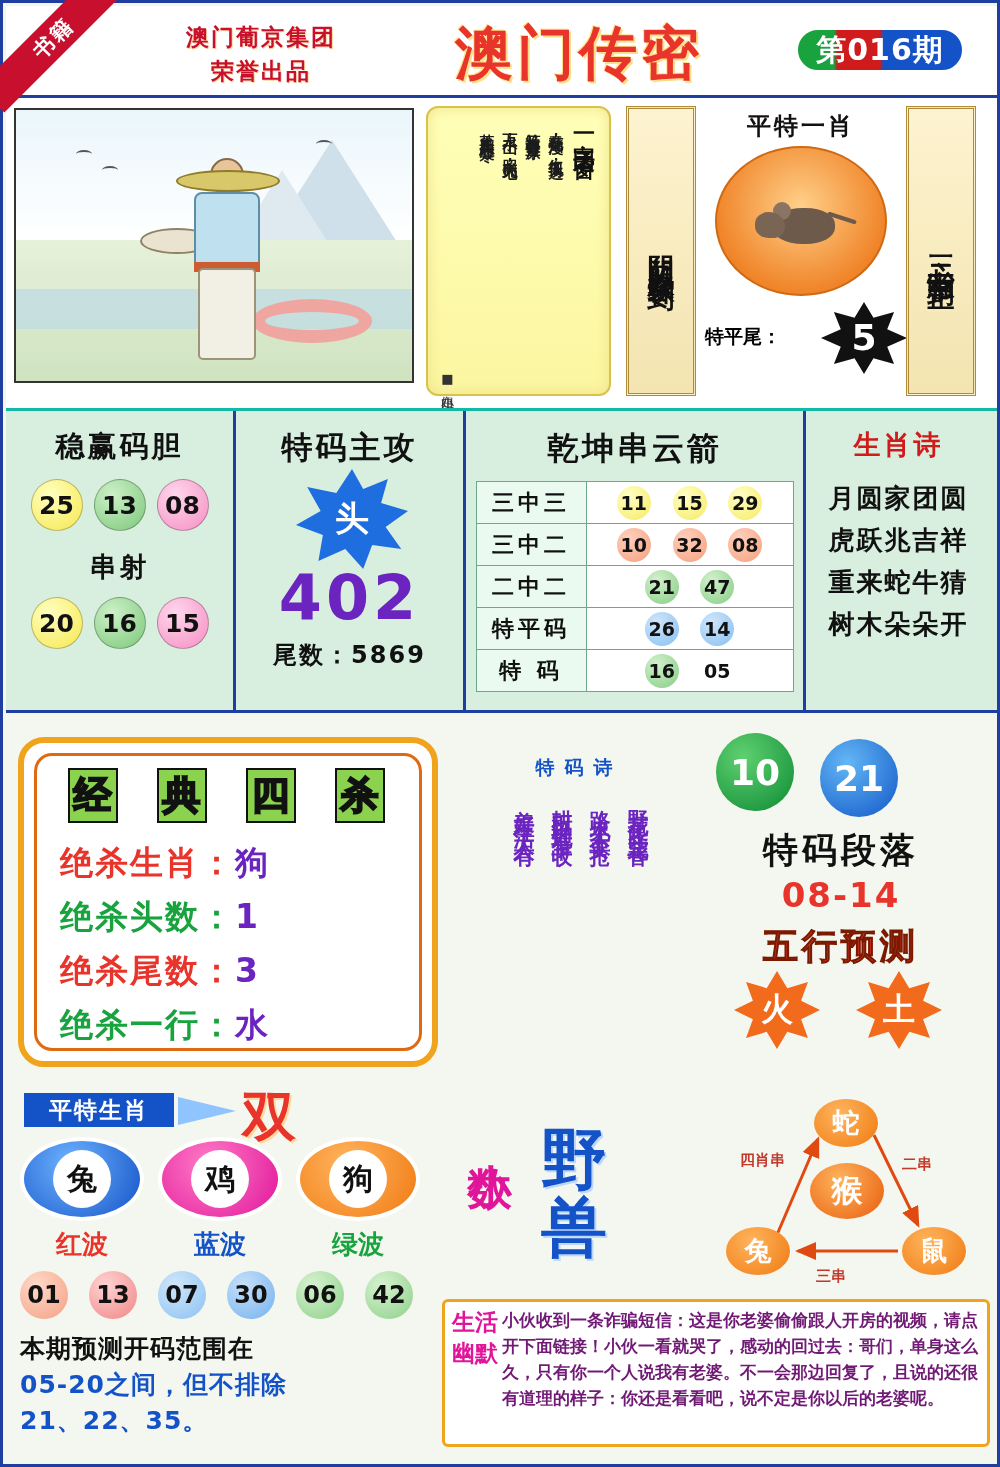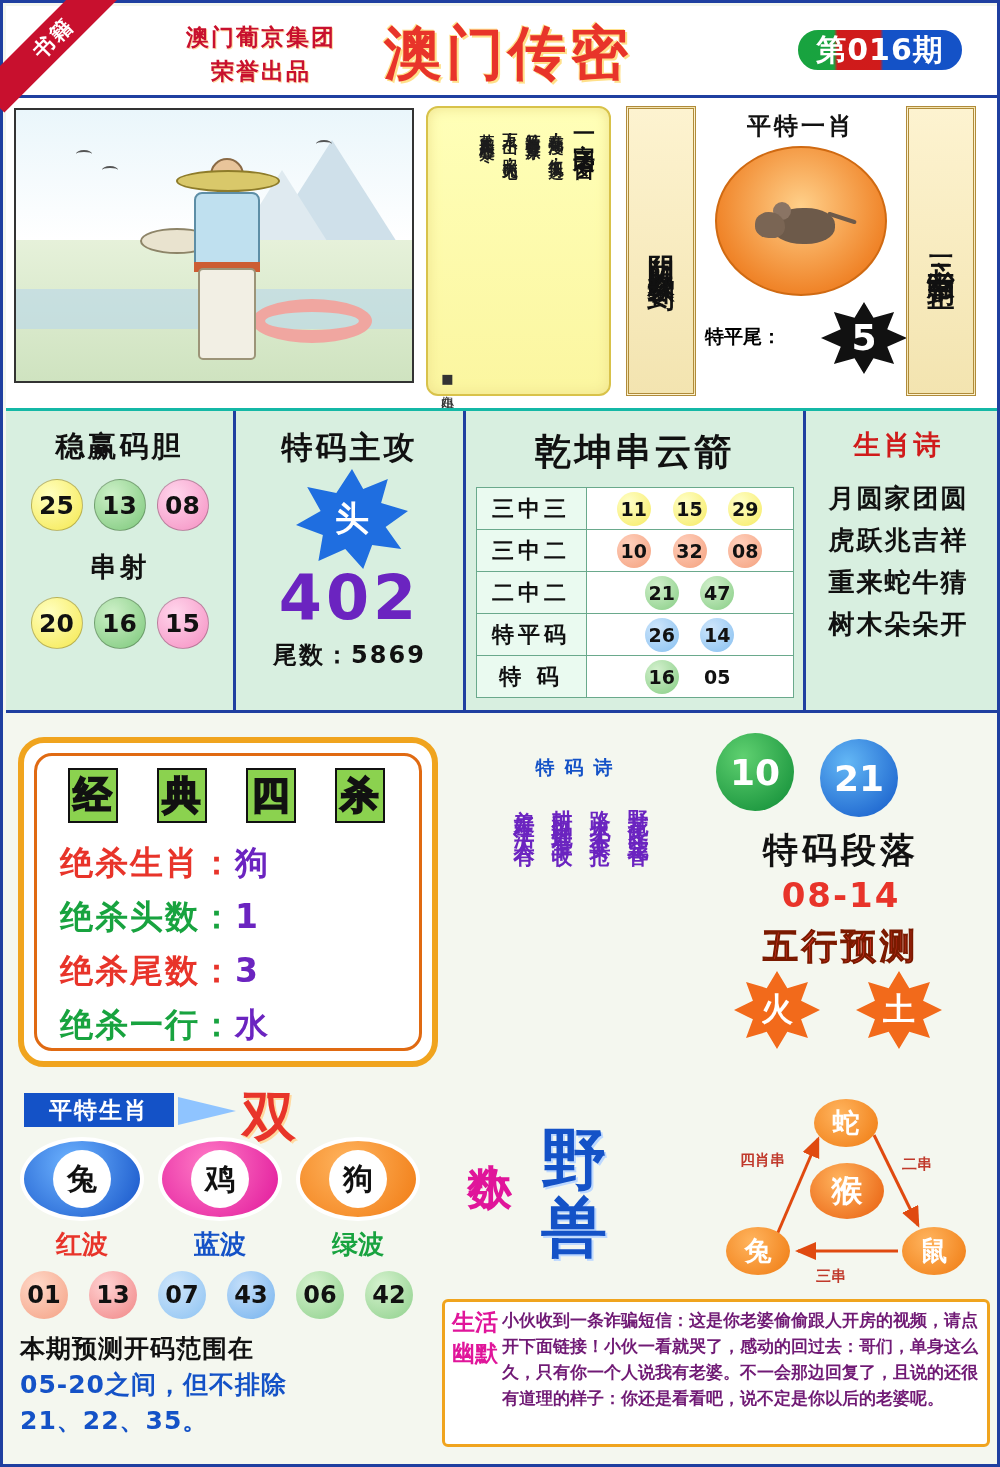--- a/index.html
+++ b/index.html
@@ -31,21 +31,21 @@
     z-index:20;
   }
   .brand-lines {
     position:absolute; left:140px; top:14px; width:230px;
     text-align:center; color:#c8102e; font-weight:bold;
     font-size:23px; line-height:34px; letter-spacing:2px;
     text-shadow:1px 1px 0 #ffd9a0;
   }
   .main-title {
     position:absolute; left:378px; top:12px; width:390px;
-    text-align:left;
+    text-align:center;
     font-size:58px; font-weight:bold; line-height:70px;
     color:#e8342a;
     letter-spacing:4px;
     text-shadow:2px 2px 0 #ffe08a, -1px -1px 0 #ffe08a;
   }
   .issue-badge {
     position:absolute; left:790px; top:22px; width:168px; height:44px;
     border-radius:22px;
     background:linear-gradient(90deg,#18a33f 0%, #19a33f 22%, #cf1b1b 24%, #d01b1b 50%, #1452c7 52%, #1452c7 100%);
     color:#ffffff; font-size:30px; font-weight:bold;
@@ -197,21 +197,21 @@
   }
   .burst-blue b { color:#fff; font-size:34px; }
   .c2 .num402 {
     position:absolute; left:0; top:150px; width:100%; text-align:center;
     font-size:62px; font-weight:bold; color:#6b24c0; letter-spacing:4px;
   }
   .c2 .tails {
     position:absolute; left:0; top:228px; width:100%; text-align:center;
     font-size:24px; font-weight:bold; color:#111; letter-spacing:2px;
   }
-  .c3 .t3 { font-size:37px; }
+  .c3 .t3 { font-size:32px; }
   .tbl { width:318px; margin:10px auto 0; border-collapse:collapse; }
   .tbl td {
     border:1px solid #6aa98c; height:42px; font-size:22px; font-weight:bold;
     color:#111; text-align:center; background:#eafaf0;
   }
   .tbl td.lbl { width:110px; letter-spacing:4px; }
   .tbl td.nums { background:#ffffff; }
   .mini {
     display:inline-flex; align-items:center; justify-content:center;
     width:34px; height:34px; border-radius:50%; margin:0 7px; font-size:19px; font-weight:bold;
@@ -618,21 +618,21 @@
     <div class="wave-row">
       <div class="wave w1">红波</div>
       <div class="wave w2">蓝波</div>
       <div class="wave w3">绿波</div>
     </div>
 
     <div class="num-row">
       <div class="nball r">01</div>
       <div class="nball rr">13</div>
       <div class="nball b">07</div>
-      <div class="nball bb">43</div>
+      <div class="nball bb">30</div>
       <div class="nball g">06</div>
       <div class="nball g">42</div>
     </div>
 
     <div class="range-text">
       <div>本期预测开码范围在</div>
       <div class="blue">05-20之间，但不排除</div>
       <div class="blue">21、22、35。</div>
     </div>
 

